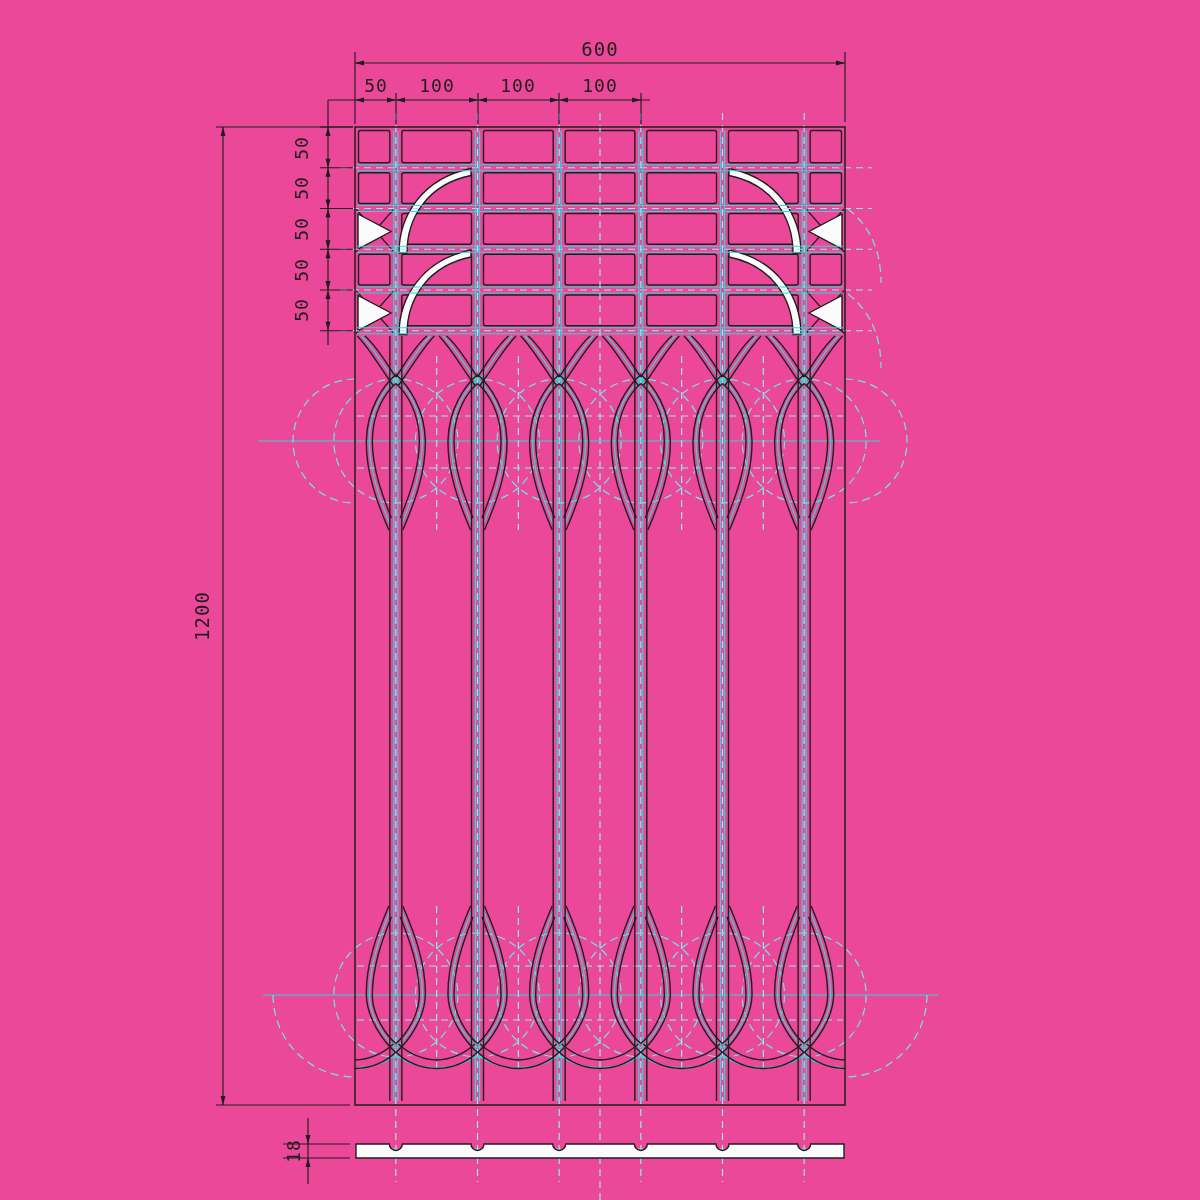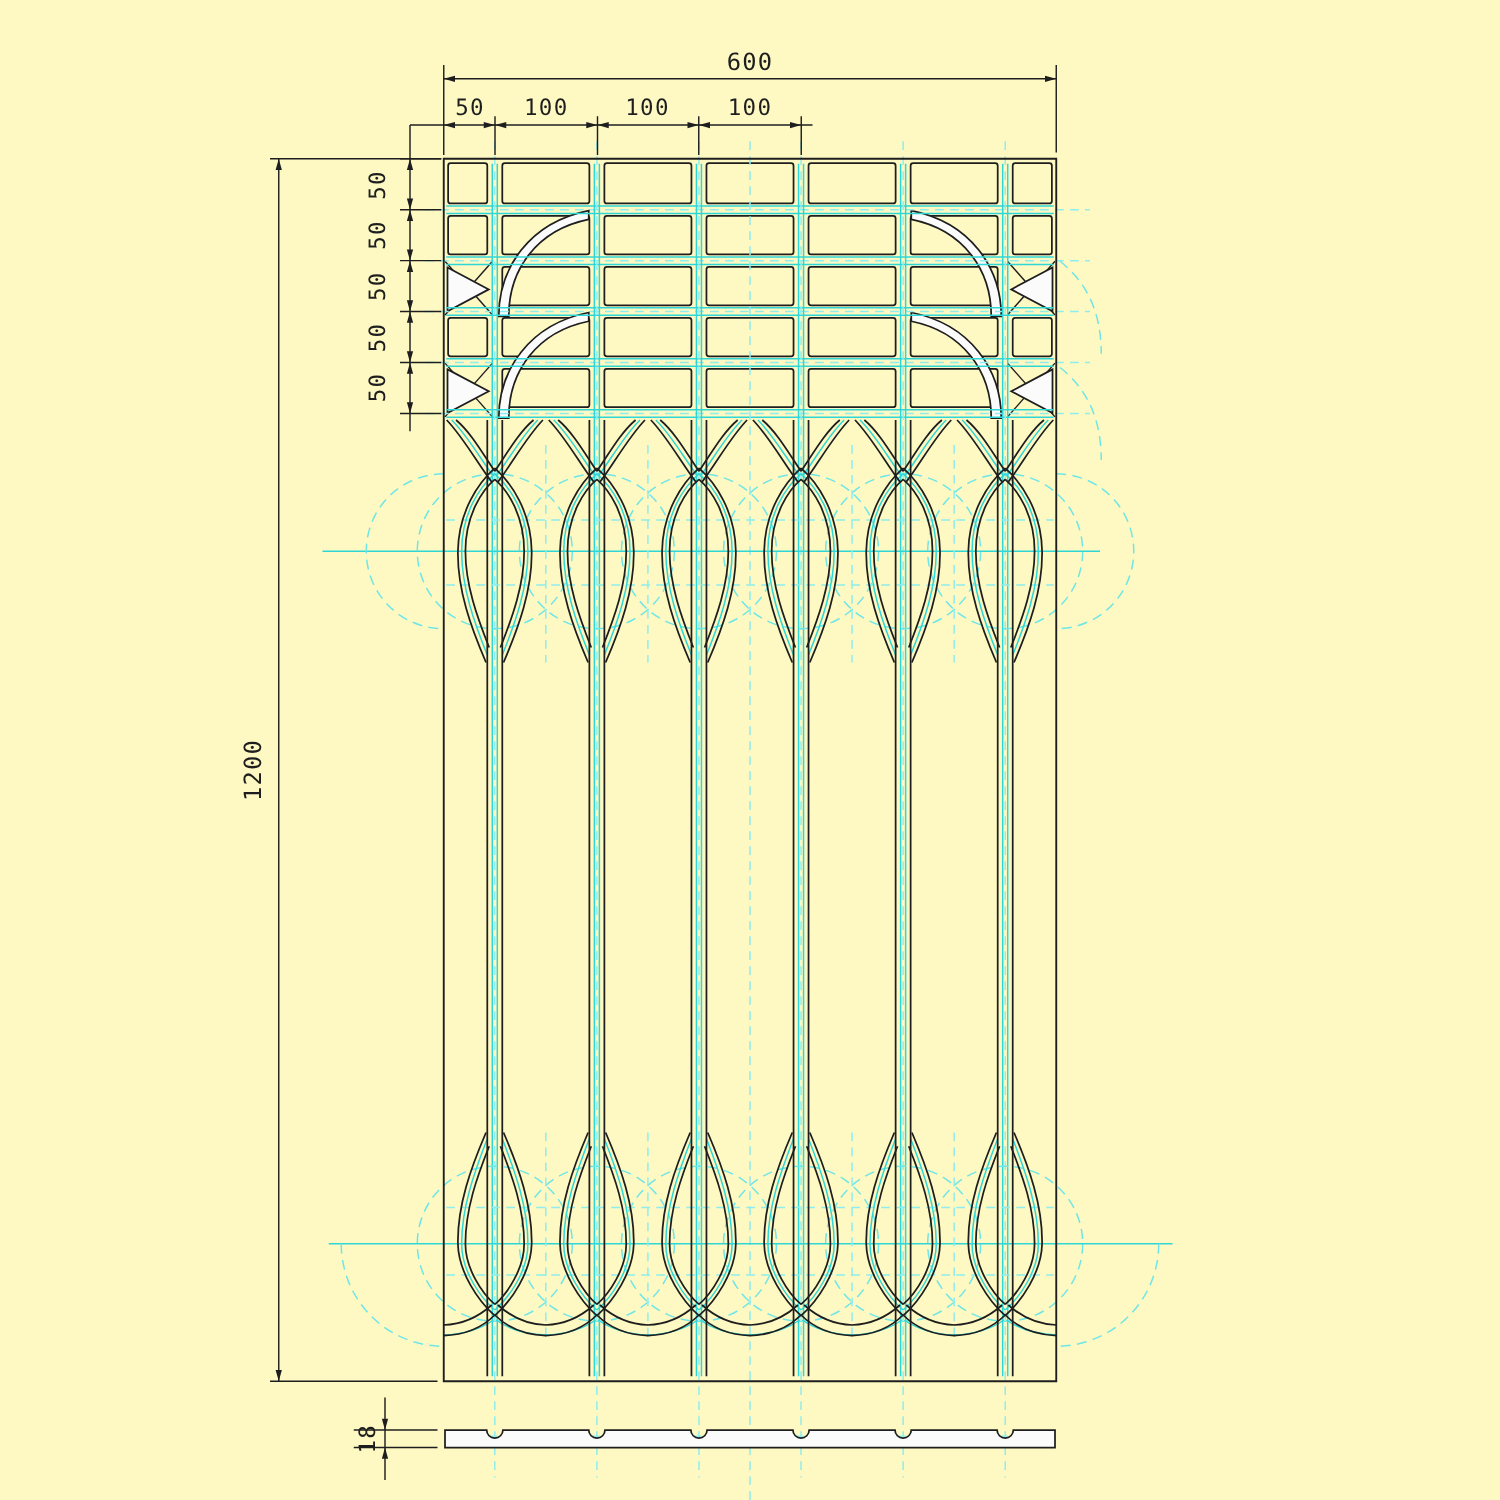--- a/index.html
+++ b/index.html
@@ -1,16 +1,16 @@
 <!DOCTYPE html>
 <html><head>
 <meta charset="utf-8">
 <style>
   html,body{margin:0;padding:0;background:#ffffff;}
-  .stage{position:relative;width:1200px;height:1200px;background:#fef9c3;overflow:hidden;
+  .stage{position:relative;width:1200px;height:1200px;background:#ec4899;overflow:hidden;
          font-family:"DejaVu Sans Mono", monospace;}
   svg{position:absolute;left:0;top:0;}
   .blk{stroke:#1e1e1e;fill:none;stroke-width:1.5;stroke-linecap:round;}
   .thin{stroke:#1e1e1e;fill:none;stroke-width:1.15;}
   .grid{stroke:#1e1e1e;fill:none;stroke-width:1.4;}
   .band{fill:#fbfbfb;stroke:#1e1e1e;stroke-width:1.4;}
   .af{fill:#1e1e1e;stroke:none;}
   .cs{stroke:#2fd6d6;fill:none;stroke-width:1.2;} 
   .cn{stroke:#8feded;fill:none;stroke-width:1.2;stroke-dasharray:7 5;}      
   .cc{stroke:#6fe6e6;fill:none;stroke-width:1.2;stroke-dasharray:8 5;}      

